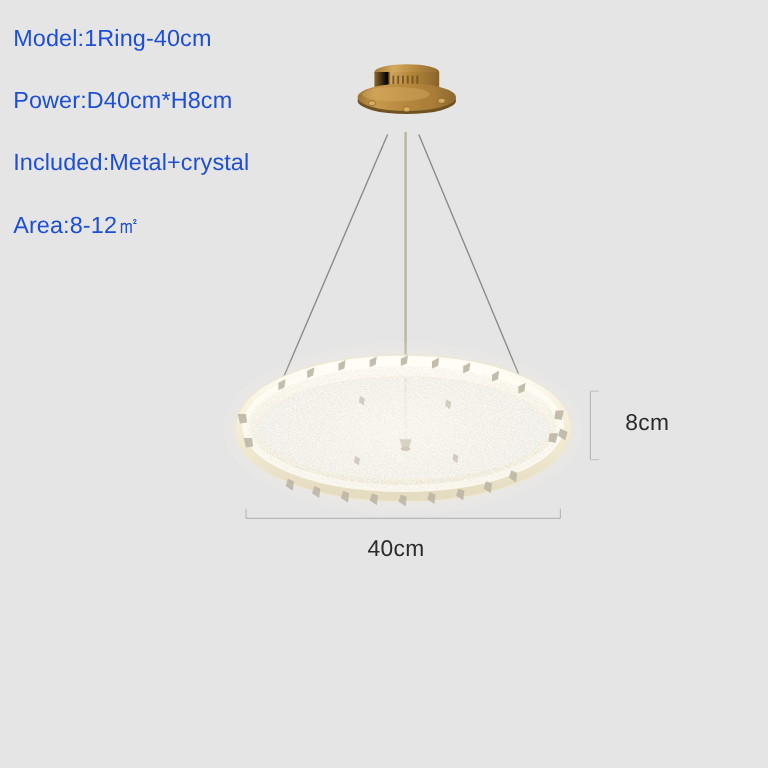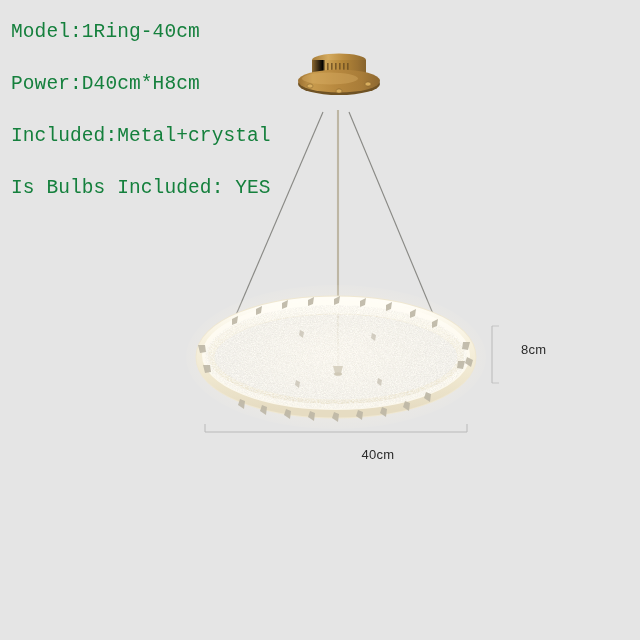--- a/index.html
+++ b/index.html
@@ -21,70 +21,69 @@
   }
 
   
   .spec-list {
     position: absolute;
     left: 11px;
     top: 6px;
     width: 300px;
   }
   .spec-line {
-    font-family: Liberation Mono, monospace;
+    font-family: Liberation Sans, sans-serif;
     font-size: 19.5px;
     line-height: 52px;
-    color: #15803d;
+    color: #1d4ed8;
     white-space: nowrap;
     letter-spacing: 0.1px;
   }
 
   
   .lamp {
     position: absolute;
     left: 0;
     top: 0;
     width: 640px;
     height: 640px;
   }
   .lamp svg {
     display: block;
   }
 
   
   .dim-label {
     position: absolute;
     font-family: "Liberation Sans", sans-serif;
-    font-size: 13px;
+    font-size: 19px;
     color: #2b2b2b;
     white-space: nowrap;
     letter-spacing: 0.3px;
   }
   #dim-h-label {
     left: 330px;
     top: 447px;
     transform: translateX(-50%);
-    margin-left: 48px;
   }
   #dim-v-label {
     left: 521px;
     top: 342px;
   }
 </style>
 </head>
 <body style="background: rgb(229, 229, 229);">
 
 <div id="stage" style="background: rgb(229, 229, 229);">
 
   <div class="spec-list">
     <div class="spec-line">Model:1Ring-40cm</div>
     <div class="spec-line">Power:D40cm*H8cm</div>
     <div class="spec-line">Included:Metal+crystal</div>
-    <div class="spec-line">Is Bulbs Included: YES</div>
+    <div class="spec-line">Area:8-12㎡</div>
   </div>
 
   <div class="lamp">
     <svg width="640" height="640" viewBox="0 0 640 640" xmlns="http://www.w3.org/2000/svg">
       <defs>
 
         <linearGradient id="gCanopyDisc" x1="0" y1="0" x2="1" y2="0">
           <stop offset="0" stop-color="#9d7233"></stop>
           <stop offset="0.18" stop-color="#c79a4d"></stop>
           <stop offset="0.45" stop-color="#b8893f"></stop>

